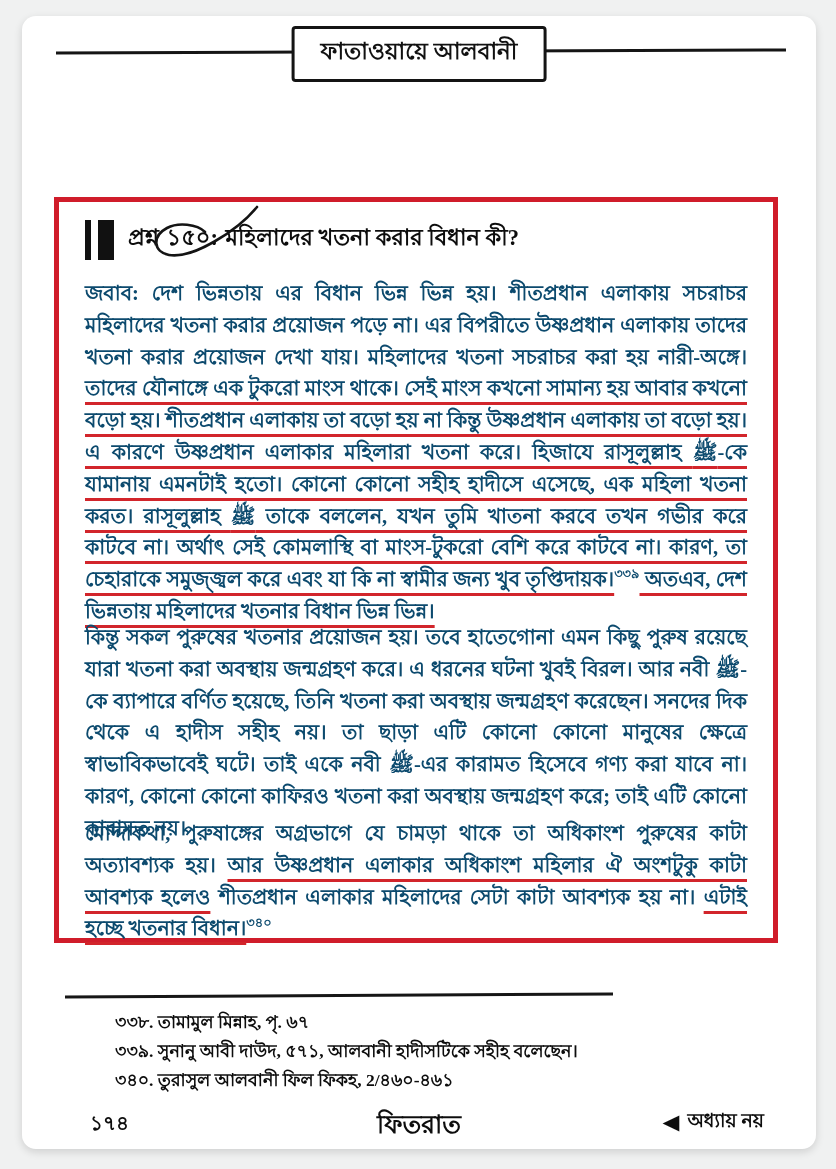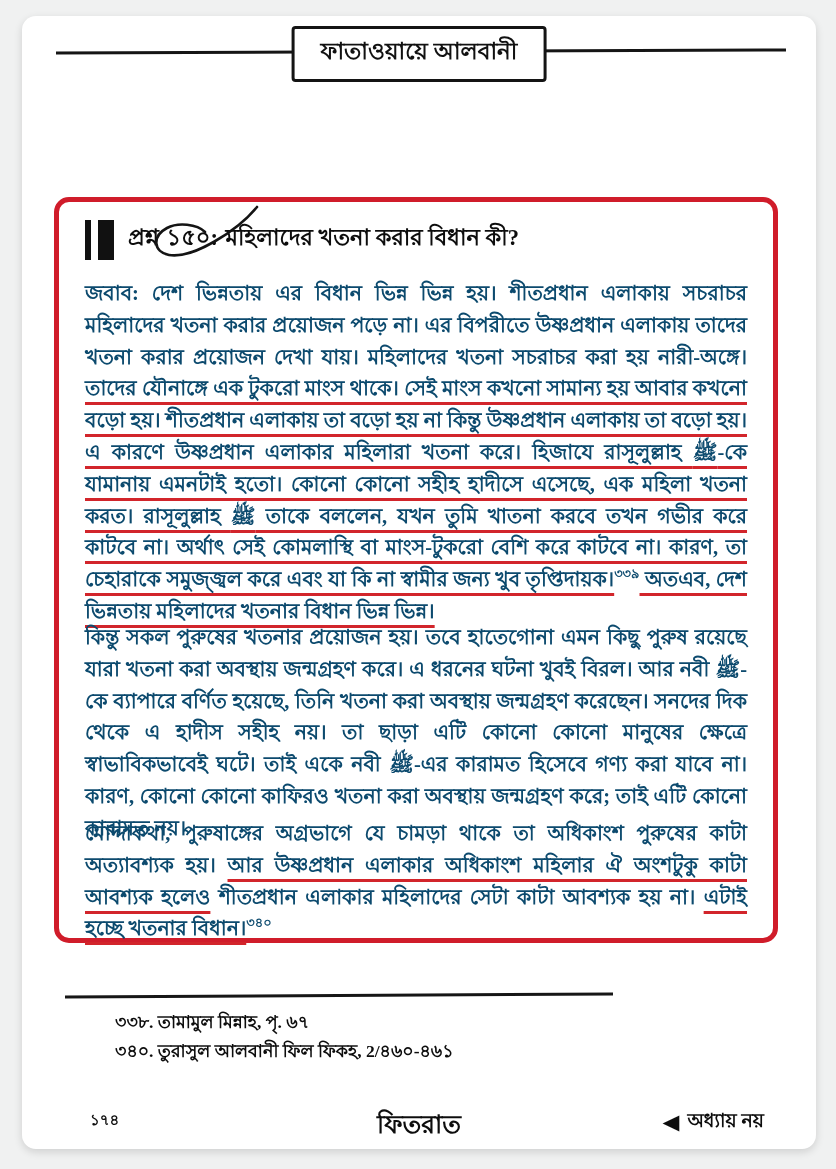--- a/index.html
+++ b/index.html
@@ -27,21 +27,21 @@
   
   .para{
     position:absolute;left:53px;width:692px;
     font-size:21px;line-height:35px;font-weight:600;color:#0d0d0d;
     text-align:justify;
   }
   sup.ref{font-size:13px;font-weight:700;vertical-align:super;line-height:0;}
   
   .qbox{
     position:absolute;left:32px;top:181px;width:724px;height:746px;
-    border:5px solid #d01c2a;border-radius:15px;background:#fff;
+    border:5px solid #d01c2a;border-radius:0;background:#fff;
     box-sizing:border-box;
   }
   .qhead{position:absolute;left:26px;top:16px;right:24px;display:flex;align-items:flex-start;}
   .qbars{display:flex;align-items:flex-start;margin-top:2px;margin-right:14px;}
   .qbar-thin{width:6px;height:40px;background:#111;margin-right:7px;}
   .qbar-thick{width:16px;height:40px;background:#111;}
   .qtitle{font-size:22.5px;line-height:30px;font-weight:700;color:#0d0d0d;padding-top:5px;}
   .qnum{position:relative;display:inline-block;padding:0 2px;}
   .qnum svg{position:absolute;left:-16px;top:-18px;overflow:visible;pointer-events:none;}
   .boxpara{
@@ -56,21 +56,21 @@
     text-decoration-thickness:3px;
     text-underline-offset:7px;
     text-decoration-skip-ink:none;
   }
   
   .fn-rule{position:absolute;left:43px;top:978px;width:548px;height:3px;background:#161616;transform:rotate(-.3deg);}
   .footnotes{position:absolute;left:53px;top:992px;width:692px;font-size:17.5px;line-height:29px;font-weight:600;color:#0d0d0d;margin-left:40px;}
   .footnotes div{white-space:nowrap;}
   
   .footer{position:absolute;left:0;bottom:14px;width:100%;height:30px;font-weight:700;color:#0d0d0d;}
-  .footer-page{position:absolute;left:68px;top:3px;font-size:15px;}
+  .footer-page{position:absolute;left:68px;top:3px;font-size:20px;}
   .footer-center{position:absolute;left:50%;transform:translateX(-50%);top:0;font-size:25px;}
   .footer-nav{position:absolute;right:52px;top:1px;font-size:19px;display:flex;align-items:center;gap:8px;}
   .nav-arrow{font-size:22px;line-height:1;transform:scaleY(.95);}
 </style>
 </head>
 <body>
 
 <div class="page">
 
   <div class="header">
@@ -99,20 +99,21 @@
 
     <p class="boxpara" style="top:420px;margin:0;">কিন্তু সকল পুরুষের খতনার প্রয়োজন হয়। তবে হাতেগোনা এমন কিছু পুরুষ রয়েছে যারা খতনা করা অবস্থায় জন্মগ্রহণ করে। এ ধরনের ঘটনা খুবই বিরল। আর নবী ﷺ-কে ব্যাপারে বর্ণিত হয়েছে, তিনি খতনা করা অবস্থায় জন্মগ্রহণ করেছেন। সনদের দিক থেকে এ হাদীস সহীহ নয়। তা ছাড়া এটি কোনো কোনো মানুষের ক্ষেত্রে স্বাভাবিকভাবেই ঘটে। তাই একে নবী ﷺ-এর কারামত হিসেবে গণ্য করা যাবে না। কারণ, কোনো কোনো কাফিরও খতনা করা অবস্থায় জন্মগ্রহণ করে; তাই এটি কোনো কারামত নয়।</p>
 
     <p class="boxpara" style="top:616px;margin:0;"><span>মোদ্দাকথা, পুরুষাঙ্গের অগ্রভাগে যে চামড়া থাকে তা অধিকাংশ পুরুষের কাটা অত্যাবশ্যক হয়। </span><span class="redline">আর উষ্ণপ্রধান এলাকার অধিকাংশ মহিলার ঐ অংশটুকু কাটা আবশ্যক হলেও</span><span> শীতপ্রধান এলাকার মহিলাদের সেটা কাটা আবশ্যক হয় না। </span><span class="redline">এটাই হচ্ছে খতনার বিধান।</span><sup class="ref">৩৪০</sup></p>
 
   </div>
 
   <div class="fn-rule"></div>
   <div class="footnotes">
     <div>৩৩৮. তামামুল মিন্নাহ, পৃ. ৬৭</div>
+    <div>৩৩৯. সুনানু আবী দাউদ, ৫৭১, আলবানী হাদীসটিকে সহীহ বলেছেন।</div>
     <div>৩৪০. তুরাসুল আলবানী ফিল ফিকহ, 2/৪৬০-৪৬১</div>
   </div>
 
   <div class="footer">
     <span class="footer-page">১৭৪</span>
     <span class="footer-center">ফিতরাত</span>
     <span class="footer-nav">
       <span class="nav-arrow">◀</span>
       <span>অধ্যায় নয়</span>
     </span>

